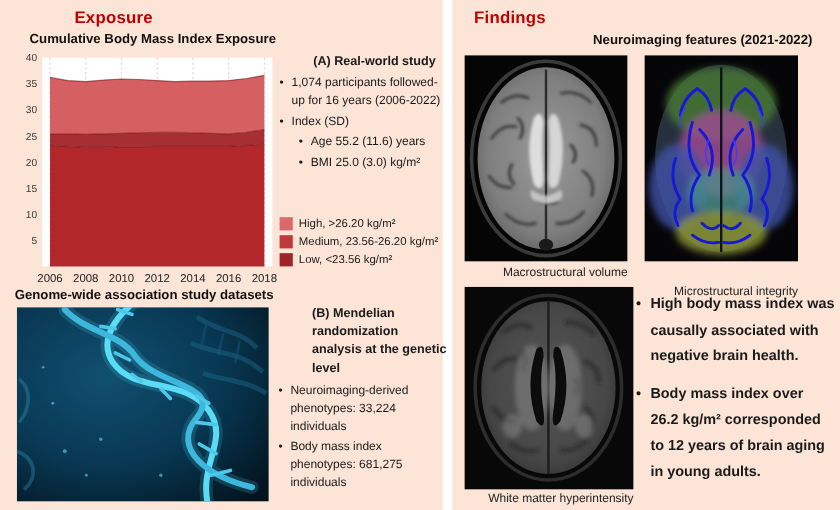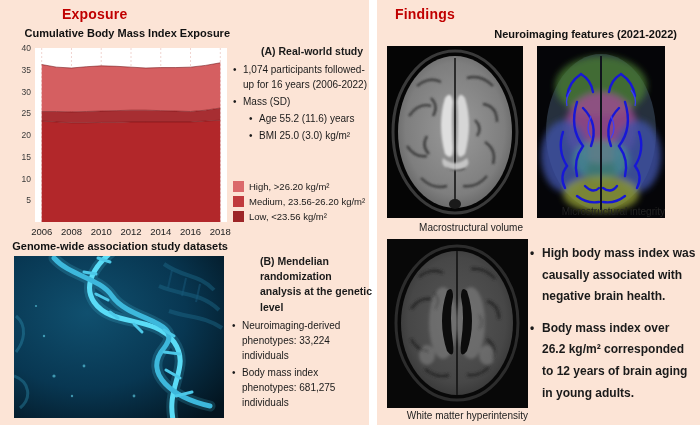--- a/index.html
+++ b/index.html
@@ -85,21 +85,21 @@
 
 <div class="textblock" id="study-a" style="left:233px;top:44px;width:136px;">
   <div class="tb-head">(A) Real-world study</div>
   <div id="study-a-list">
       <div class="b-row">
         <span class="b-mark">•</span>
         <span class="b-text">1,074 participants followed-up for 16 years (2006-2022)</span>
       </div>
       <div class="b-row">
         <span class="b-mark">•</span>
-        <span class="b-text">Mass (SD)</span>
+        <span class="b-text">Index (SD)</span>
       </div>
       <div class="b-row sub">
         <span class="b-mark">•</span>
         <span class="b-text">Age 55.2 (11.6) years</span>
       </div>
       <div class="b-row sub">
         <span class="b-mark">•</span>
         <span class="b-text">BMI 25.0 (3.0) kg/m²</span>
       </div>
     </div>
@@ -270,21 +270,21 @@
   </g>
   <g stroke="#3d3dff" stroke-width="1.3" fill="none" opacity="0.9">
     <path d="M54,70 q-6,12 0,22"></path>
       <path d="M74,70 q6,12 0,22"></path>
     <path d="M34,44 q-6,8 -4,16"></path>
       <path d="M94,44 q6,8 4,16"></path>
   </g>
 </svg>
 
 <div class="caption" style="left:387px;top:222px;width:136px;">Macrostructural volume</div>
-<div class="caption" style="left:537px;top:206px;width:128px;">Microstructural integrity</div>
+<div class="caption" style="left:537px;top:238px;width:128px;">Microstructural integrity</div>
 
 <svg class="img-box" style="left:387px;top:239px;" width="141" height="169" viewBox="0 0 141 169">
   <defs>
     <radialGradient id="flg" cx="50%" cy="48%" r="62%">
       <stop offset="0%" stop-color="#565656"></stop>
       <stop offset="70%" stop-color="#474747"></stop>
       <stop offset="100%" stop-color="#2e2e2e"></stop>
     </radialGradient>
     <filter id="soft3">
         <feGaussianBlur stdDeviation="1.6"></feGaussianBlur>

